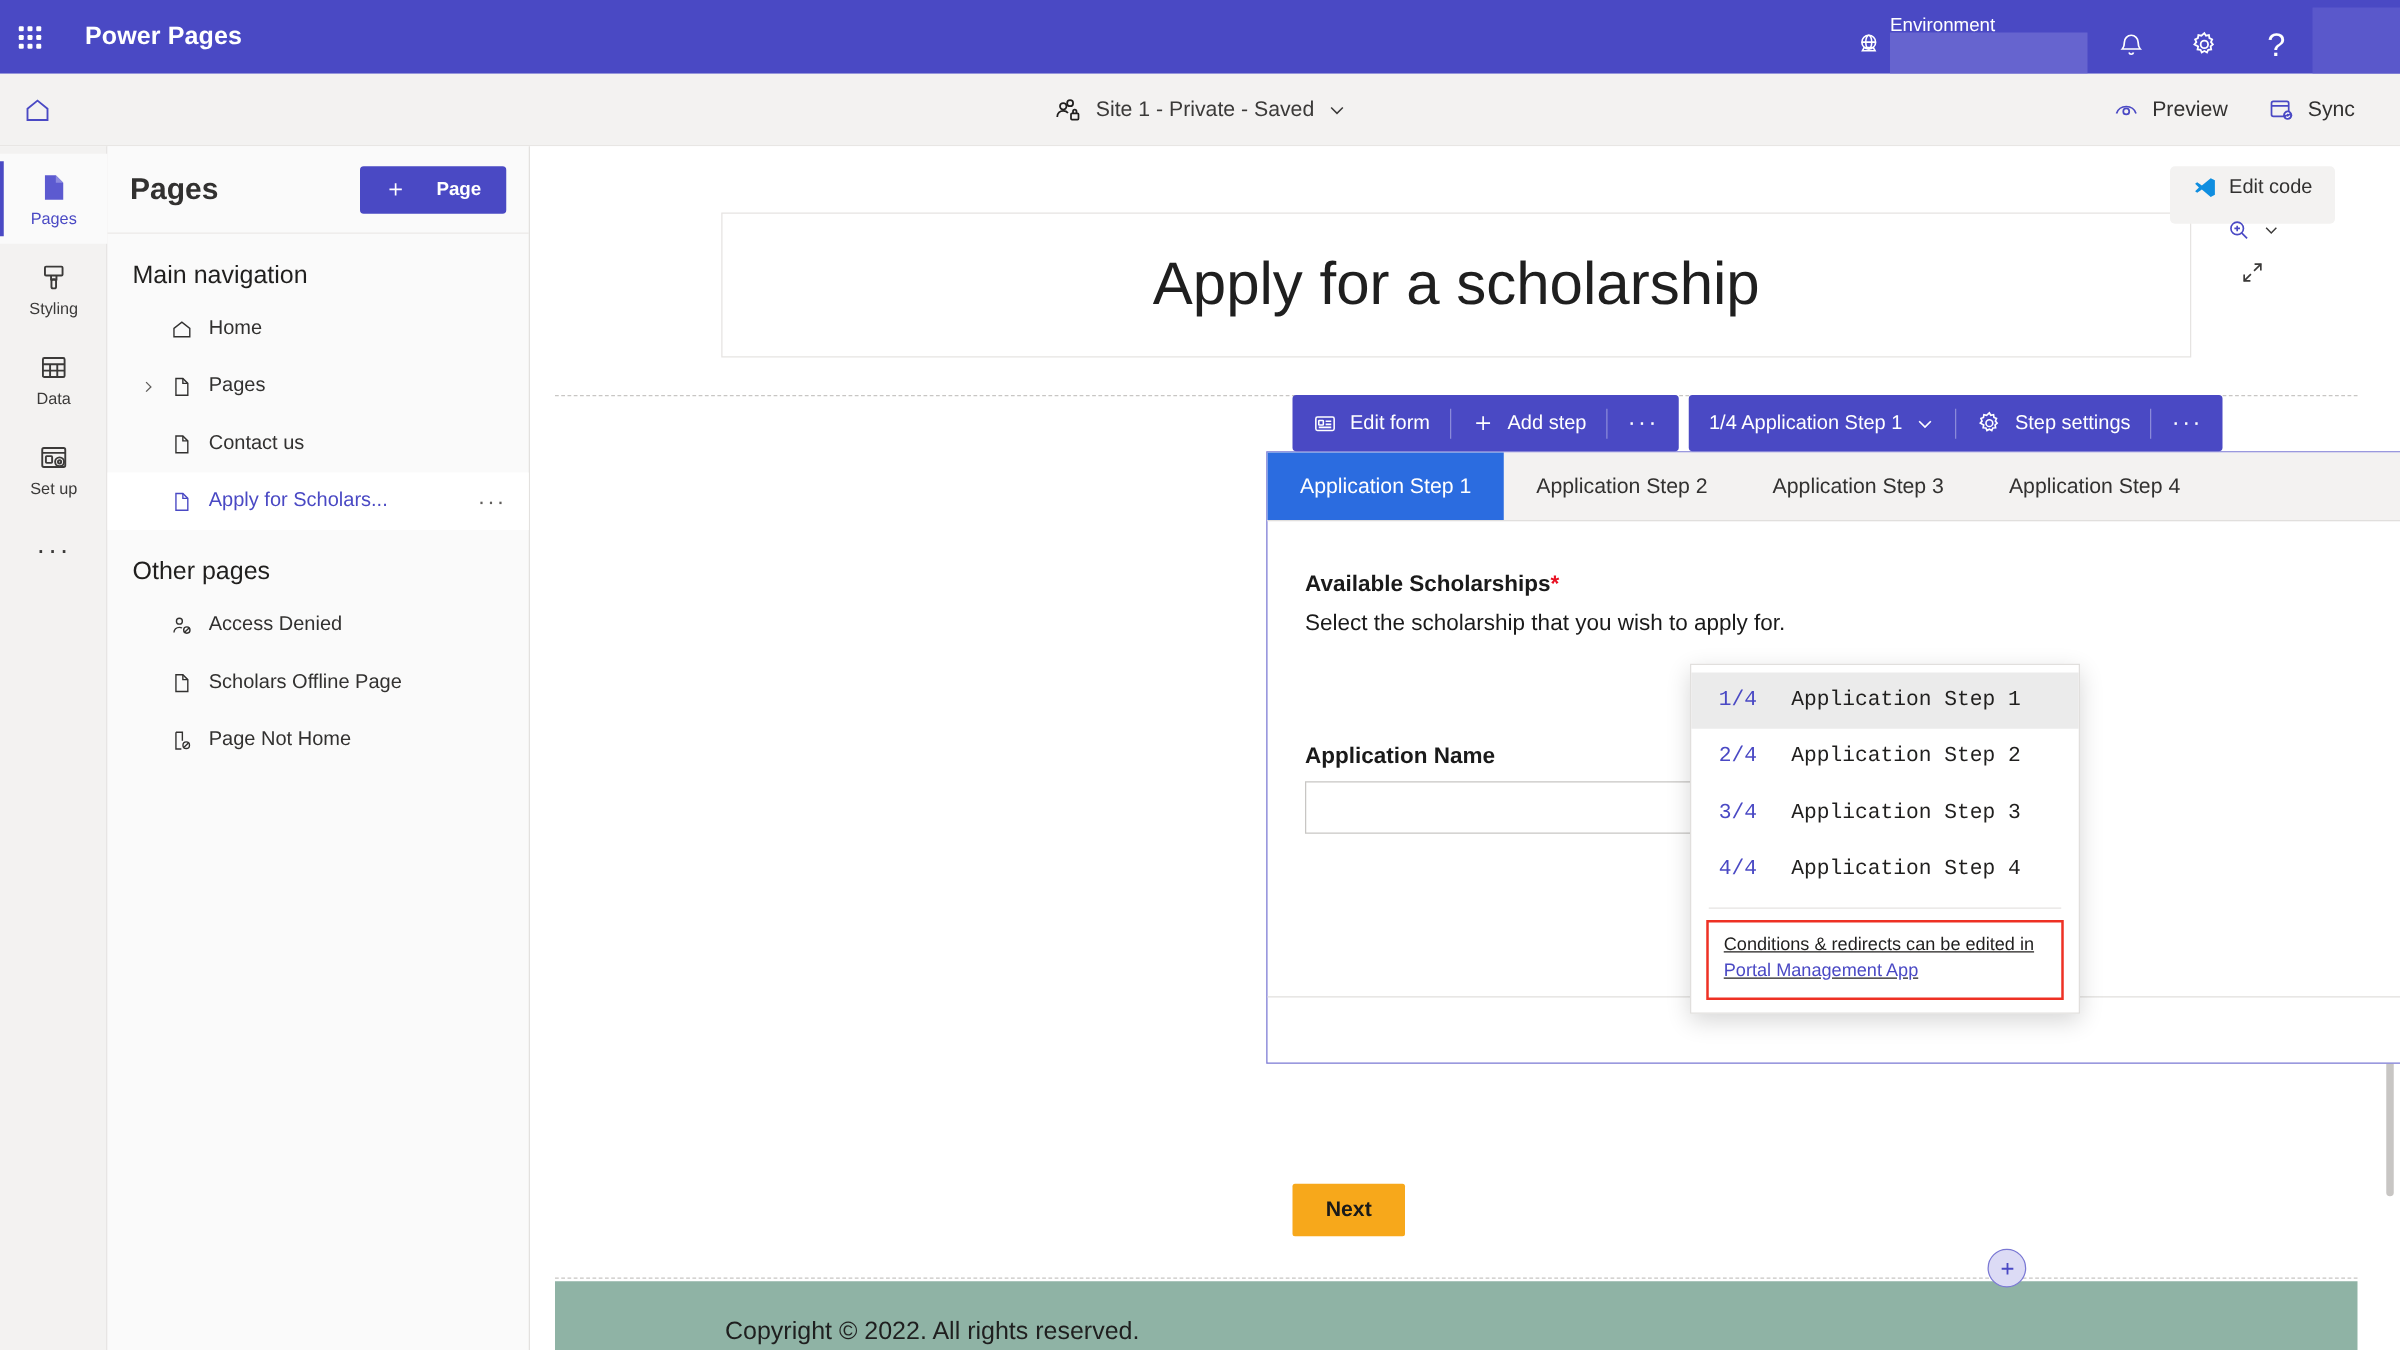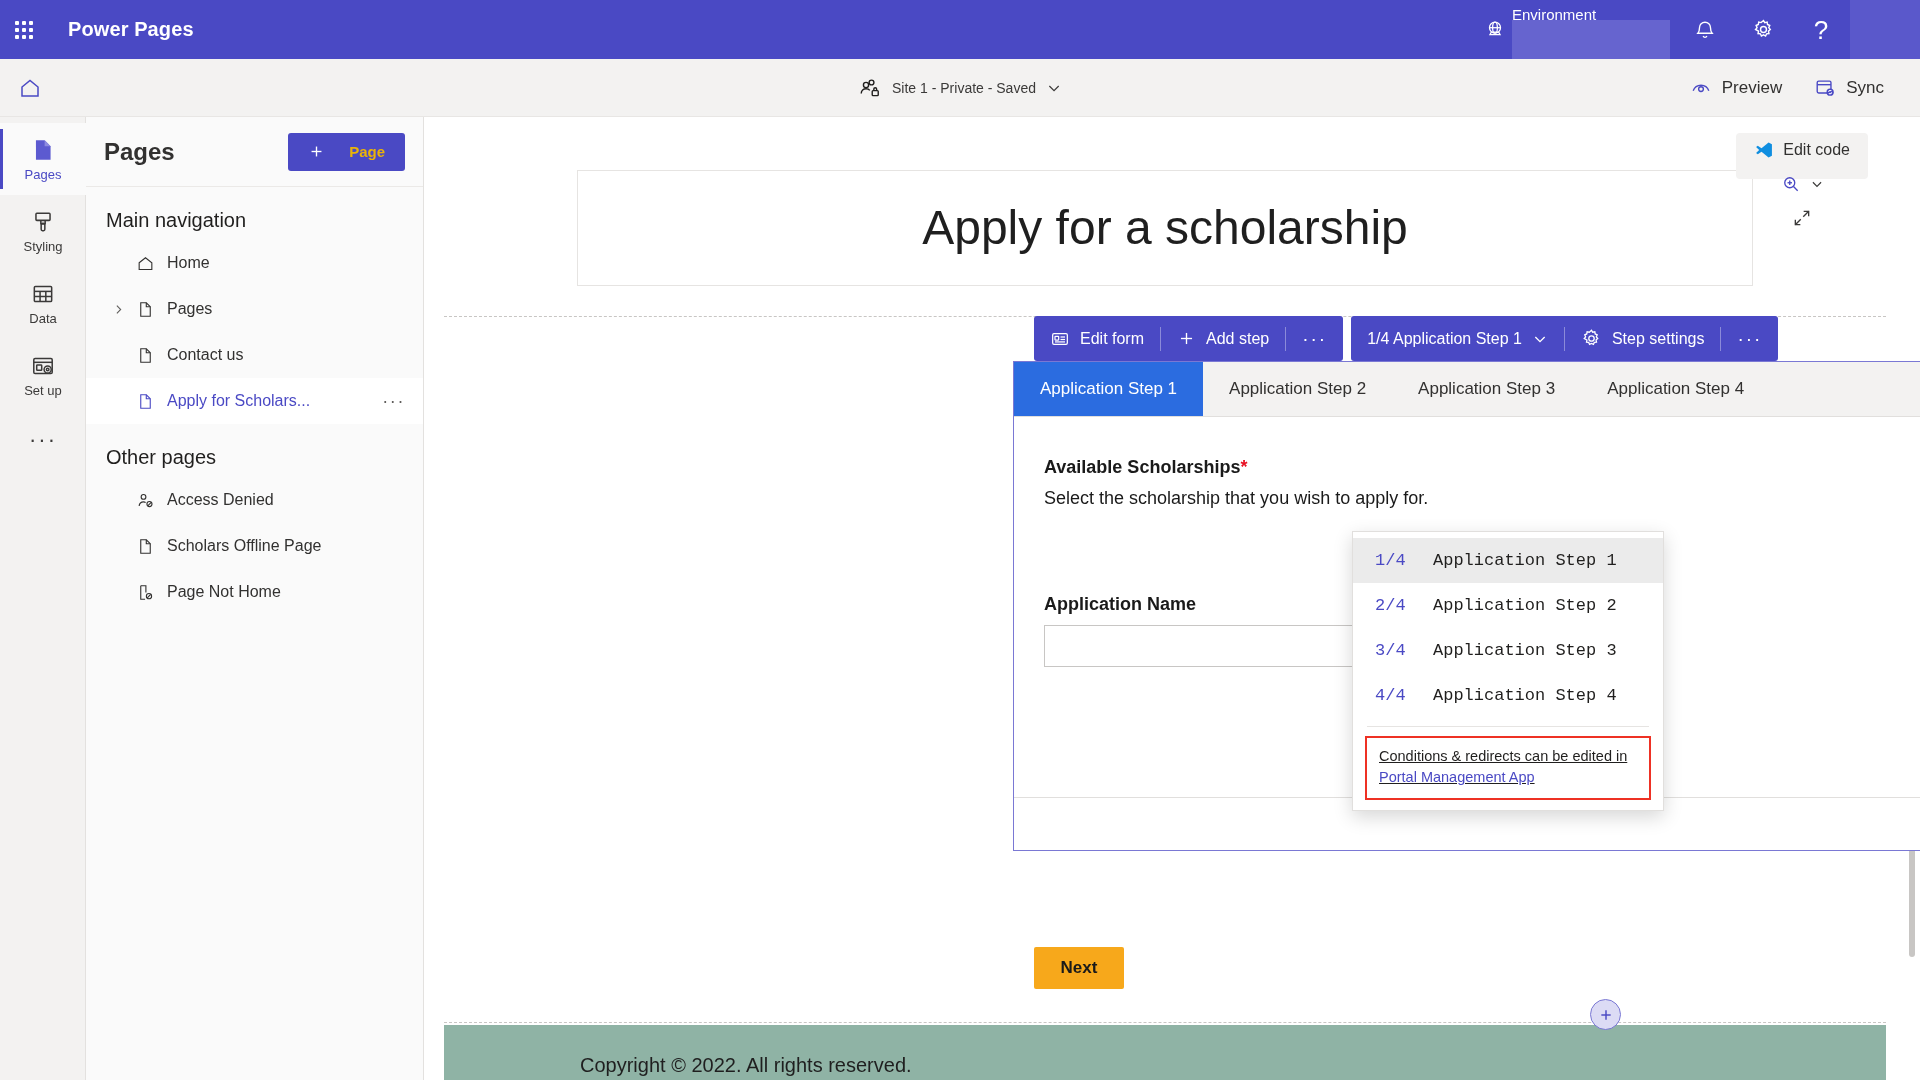--- a/index.html
+++ b/index.html
@@ -28,21 +28,21 @@
   .waffle-grid {
     display: grid; grid-template-columns: repeat(3, 4px);
     grid-template-rows: repeat(3, 4px); gap: 3px;
   }
   .waffle-grid i { background: #fff; border-radius: 1px; display: block; width:4px; height:4px; }
   .brand-title {
     color: #fff; font-size: 20px; font-weight: 600;
     margin-left: 20px; letter-spacing: .1px;
   }
   .brandbar-right {
-    margin-left: auto; display: flex; align-items: center; height: 47px;
+    margin-left: auto; display: flex; align-items: flex-start; height: 47px;
   }
   .env-wrap {
     position: relative; display: flex; align-items: center;
     height: 59px; padding: 0 6px;
   }
   .globe-icon { width: 34px; height: 59px; display:flex; align-items:center; justify-content:center; }
   .env-block {
     position: relative; width: 158px; height: 59px;
   }
   .env-label {
@@ -76,21 +76,21 @@
   .home-btn {
     width: 60px; height: 58px;
     display: flex; align-items: center; justify-content: center;
     cursor: pointer;
   }
   .site-chip {
     position: absolute; left: 50%; transform: translateX(-50%);
     display: flex; align-items: center; gap: 10px;
     cursor: pointer; padding: 4px 10px; border-radius: 3px;
   }
-  .site-chip .label { font-size: 14px; color: #3b3a39; }
+  .site-chip .label { font-size: 17px; color: #3b3a39; }
   .cb-right {
     margin-left: auto; display: flex; align-items: center;
     gap: 4px; padding-right: 22px;
   }
   .cb-btn {
     display: flex; align-items: center; gap: 10px;
     padding: 7px 14px; border-radius: 3px; cursor: pointer;
     font-size: 17px; color: #323130;
   }
 
@@ -127,21 +127,21 @@
     background: #fafafa;
     border-right: 1px solid #e3e1df;
   }
   .panel-head {
     height: 70px; display: flex; align-items: center;
     justify-content: space-between; padding: 0 18px 0 18px;
     border-bottom: 1px solid #ebe9e7;
   }
   .panel-title { font-size: 24px; font-weight: 600; color: #323130; }
   .add-page-btn {
-    background: #4a49c4; color: #eab308; border: none;
+    background: #4a49c4; color: #ffffff; border: none;
     height: 38px; padding: 0 20px; border-radius: 3px;
     display: flex; align-items: center; gap: 24px;
     font-size: 15px; font-weight: 600; cursor: pointer;
     font-family: "Liberation Sans", sans-serif;
   }
   .group-title {
     font-size: 20px; color: #201f1e; padding: 22px 0 8px 20px;
   }
   .nav-item {
     position: relative;

